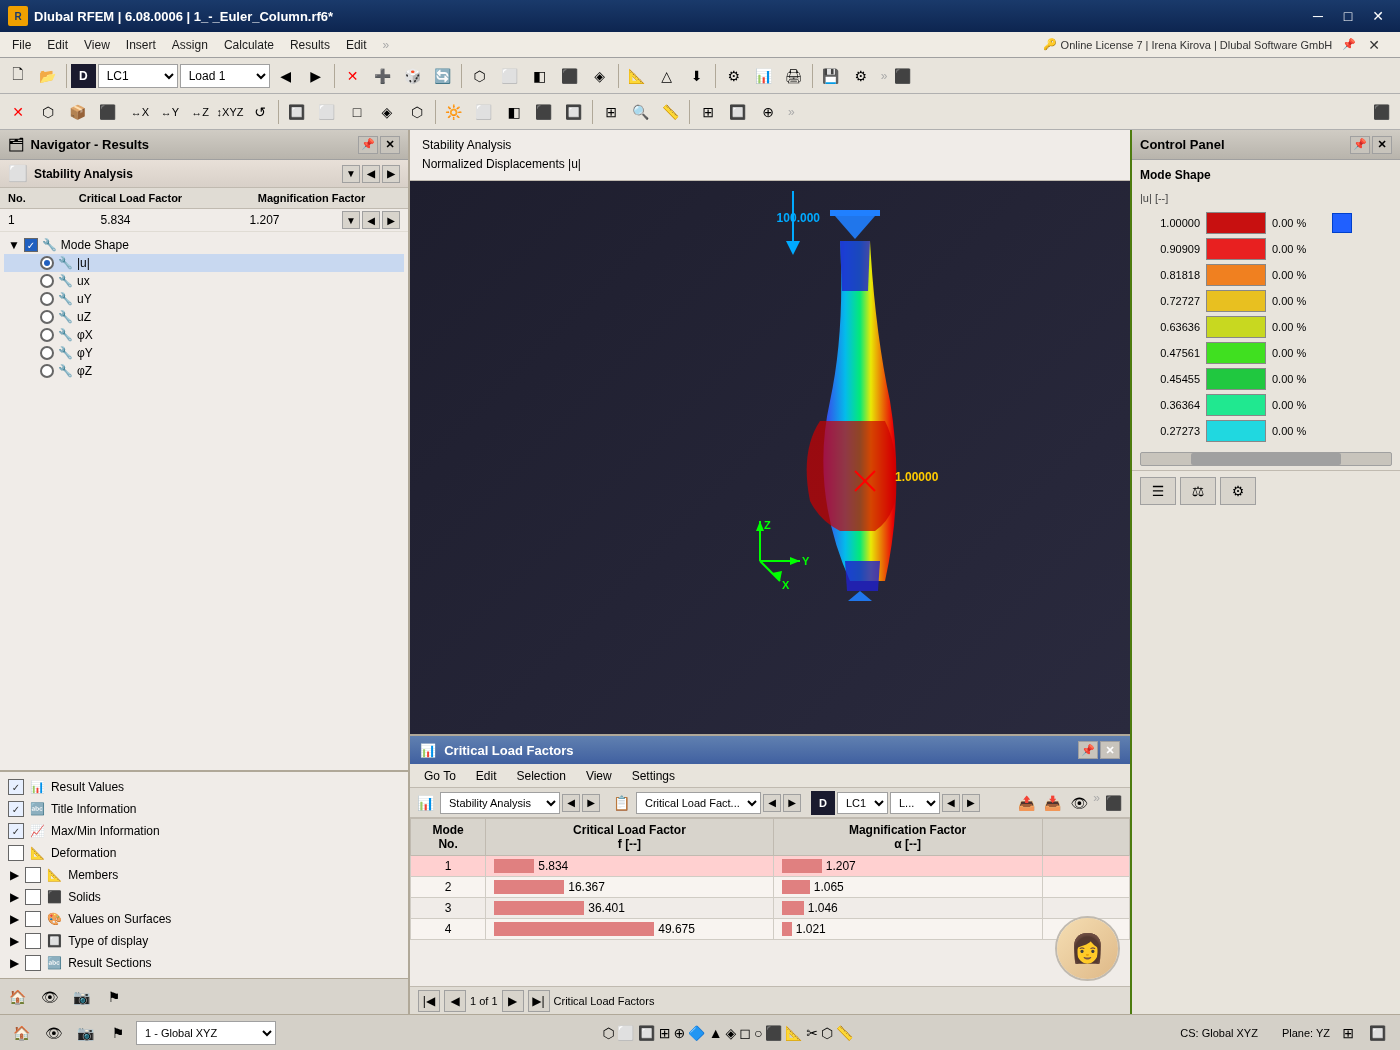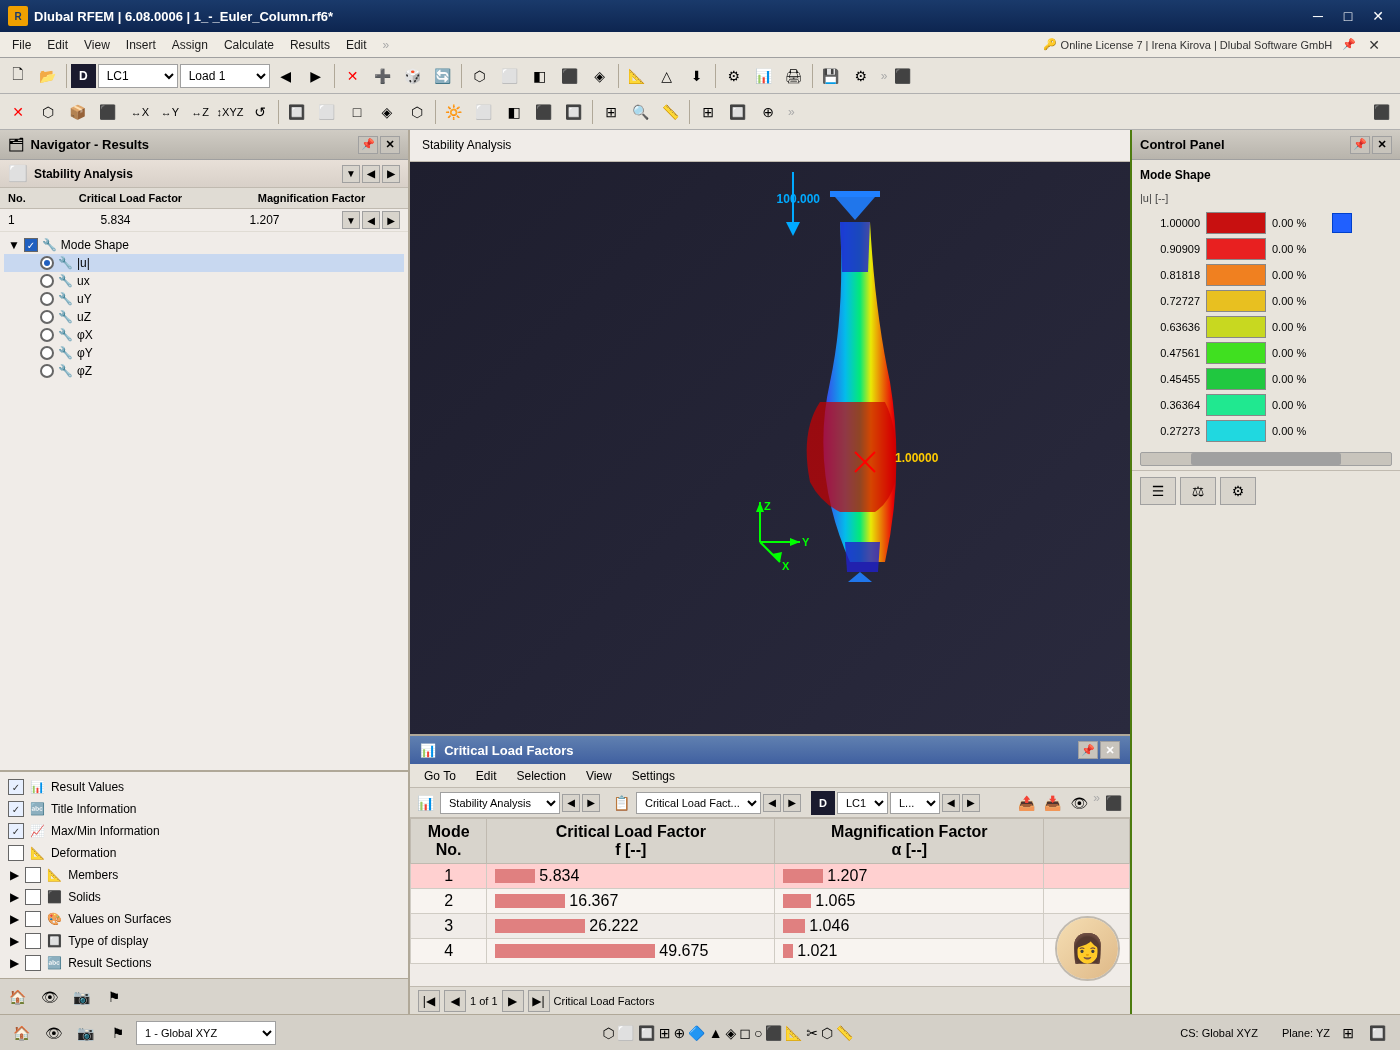--- a/index.html
+++ b/index.html
@@ -250,21 +250,21 @@
       gap: 2px;
       border-bottom: 1px solid #c0bab0;
     }
     .clf-table {
       flex: 1;
       overflow-y: auto;
     }
     .clf-table table {
       width: 100%;
       border-collapse: collapse;
-      font-size: 16px;
+      font-size: 12px;
     }
     .clf-table th {
       background: #d8d4cc;
       border: 1px solid #c0bab0;
       padding: 4px 8px;
       text-align: center;
       font-weight: bold;
     }
     .clf-table td {
       border: 1px solid #d0ccc4;
@@ -673,20 +673,21 @@
       <button class="tb-btn">📷</button>
       <button class="tb-btn">⚑</button>
     </div>
   </div>
 
   <div style="flex:1;display:flex;flex-direction:column;overflow:hidden;">
 
     <div class="viewport" style="flex:1;">
       <div class="viewport-info">
         <div>Stability Analysis</div>
+        <div>Normalized Displacements |u|</div>
       </div>
 
       <div class="viewport-canvas">
 
         <div style="position:absolute;top:30px;right:310px;color:#00aaff;font-size:12px;font-weight:bold;">100.000</div>
 
         <div style="position:absolute;top:10px;right:330px;">
           <div style="width:2px;height:50px;background:#00aaff;margin:0 auto;"></div>
           <div style="width:0;height:0;border-left:7px solid transparent;border-right:7px solid transparent;border-top:14px solid #00aaff;margin:0 auto;"></div>
         </div>
@@ -836,21 +837,21 @@
                   <span>1.065</span>
                 </div>
               </td>
               <td></td>
             </tr>
             <tr>
               <td class="center">3</td>
               <td>
                 <div style="display:flex;align-items:center;gap:4px;">
                   <div class="clf-bar" style="width:90px;"></div>
-                  <span>26.222</span>
+                  <span>36.401</span>
                 </div>
               </td>
               <td>
                 <div style="display:flex;align-items:center;gap:4px;">
                   <div class="clf-bar" style="width:22px;"></div>
                   <span>1.046</span>
                 </div>
               </td>
               <td></td>
             </tr>

